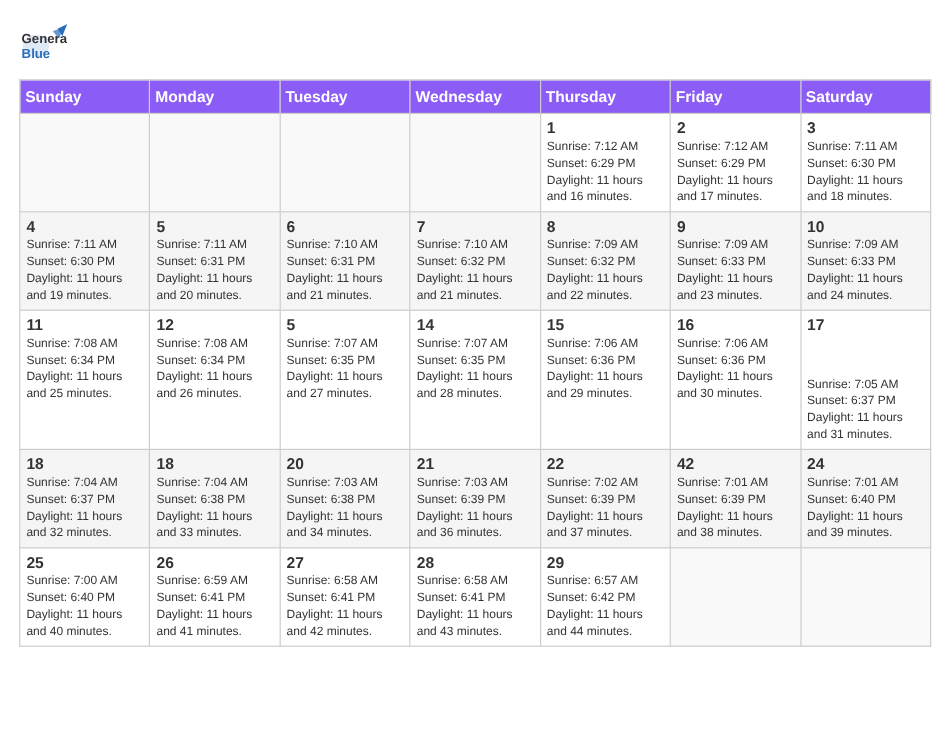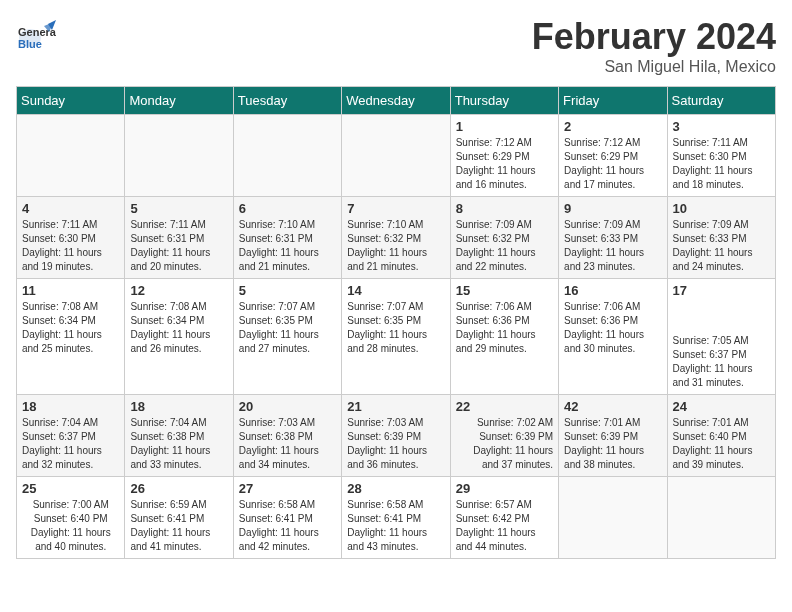--- a/index.html
+++ b/index.html
@@ -32,24 +32,24 @@
     .location-title {
       font-size: 16px;
       color: #555;
     }
     table {
       width: 100%;
       border-collapse: collapse;
       table-layout: fixed;
     }
     th {
-      background-color: #0f766e;
+      background-color: #8b5cf6;
       color: #fff;
       font-size: 13px;
-      font-weight: normal;
+      font-weight: bold;
       padding: 6px 4px;
       text-align: left;
       border: 1px solid #ccc;
     }
     td {
       border: 1px solid #ccc;
       vertical-align: top;
       padding: 4px 5px;
       font-size: 10.5px;
       color: #333;
@@ -86,24 +86,20 @@
     <div style="position:relative;width:40px;height:40px;">
       <svg width="40" height="40" viewBox="0 0 40 40">
         <ellipse cx="14" cy="22" rx="11" ry="9" fill="#2a6ebb" opacity="0.15"></ellipse>
         <text x="2" y="20" font-size="11" font-weight="bold" fill="#333" font-family="Arial">General</text>
         <text x="2" y="32" font-size="11" font-weight="bold" fill="#2a6ebb" font-family="Arial">Blue</text>
         <polygon points="32,8 40,4 36,14" fill="#2a6ebb"></polygon>
         <polygon points="28,10 38,6 33,16" fill="#2a6ebb" opacity="0.7"></polygon>
       </svg>
     </div>
   </div>
-  <div class="title-block">
-    <div class="month-title">February 2024</div>
-    <div class="location-title">San Miguel Hila, Mexico</div>
-  </div>
 </div>
 
 <table>
   <thead>
     <tr>
     <th>Sunday</th>
         <th>Monday</th>
         <th>Tuesday</th>
         <th>Wednesday</th>
         <th>Thursday</th>
@@ -244,41 +240,41 @@
 Daylight: 11 hours and 34 minutes.</div>
         </td>
         <td>
           <span class="day-number">21</span>
           <div class="day-info" style="white-space: pre-line;">Sunrise: 7:03 AM
 Sunset: 6:39 PM
 Daylight: 11 hours and 36 minutes.</div>
         </td>
         <td>
           <span class="day-number">22</span>
-          <div class="day-info" style="white-space: pre-line; text-align: right;">Sunrise: 7:02 AM
+          <div class="day-info" style="white-space: pre-line;">Sunrise: 7:02 AM
 Sunset: 6:39 PM
 Daylight: 11 hours and 37 minutes.</div>
         </td>
         <td>
           <span class="day-number">42</span>
           <div class="day-info" style="white-space: pre-line;">Sunrise: 7:01 AM
 Sunset: 6:39 PM
 Daylight: 11 hours and 38 minutes.</div>
         </td>
         <td>
           <span class="day-number">24</span>
           <div class="day-info" style="white-space: pre-line;">Sunrise: 7:01 AM
 Sunset: 6:40 PM
 Daylight: 11 hours and 39 minutes.</div>
         </td>
       </tr>
       <tr>
         <td>
           <span class="day-number">25</span>
-          <div class="day-info" style="white-space: pre-line; text-align: center;">Sunrise: 7:00 AM
+          <div class="day-info" style="white-space: pre-line;">Sunrise: 7:00 AM
 Sunset: 6:40 PM
 Daylight: 11 hours and 40 minutes.</div>
         </td>
         <td>
           <span class="day-number">26</span>
           <div class="day-info" style="white-space: pre-line;">Sunrise: 6:59 AM
 Sunset: 6:41 PM
 Daylight: 11 hours and 41 minutes.</div>
         </td>
         <td>

